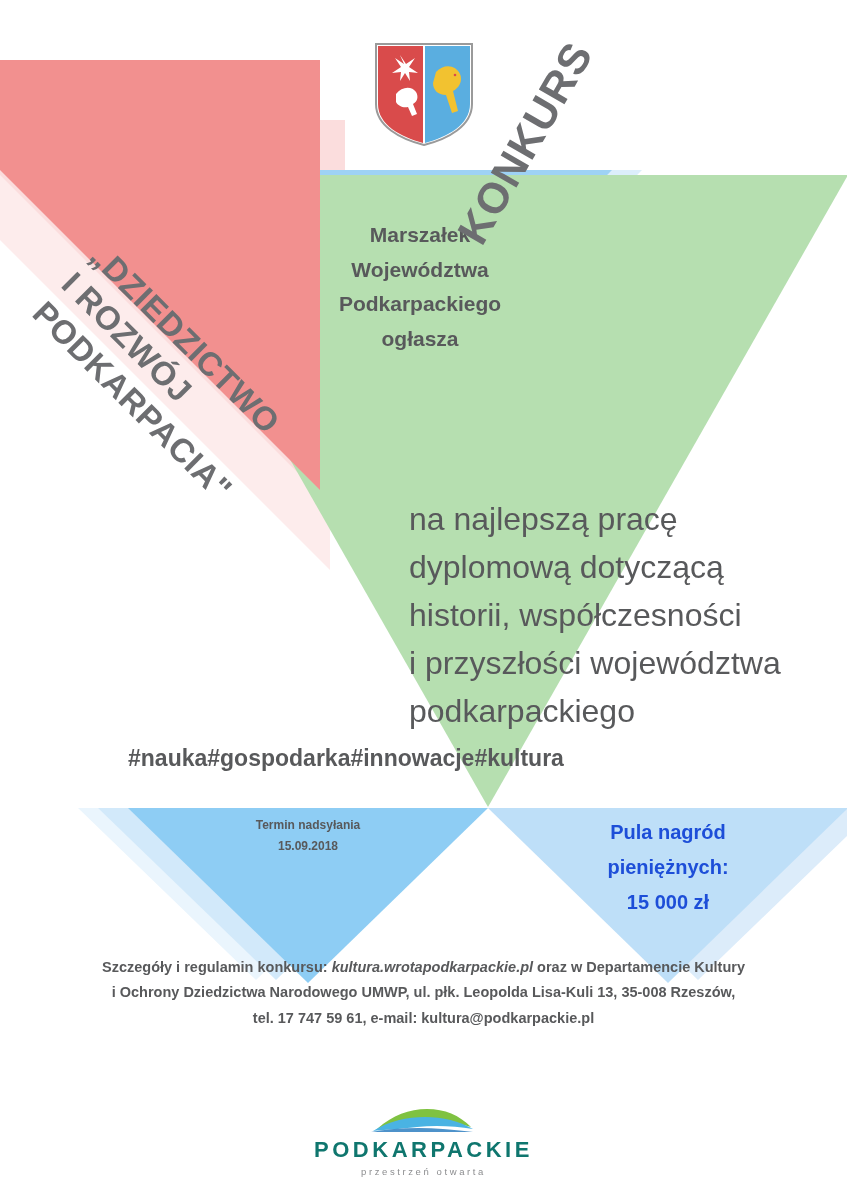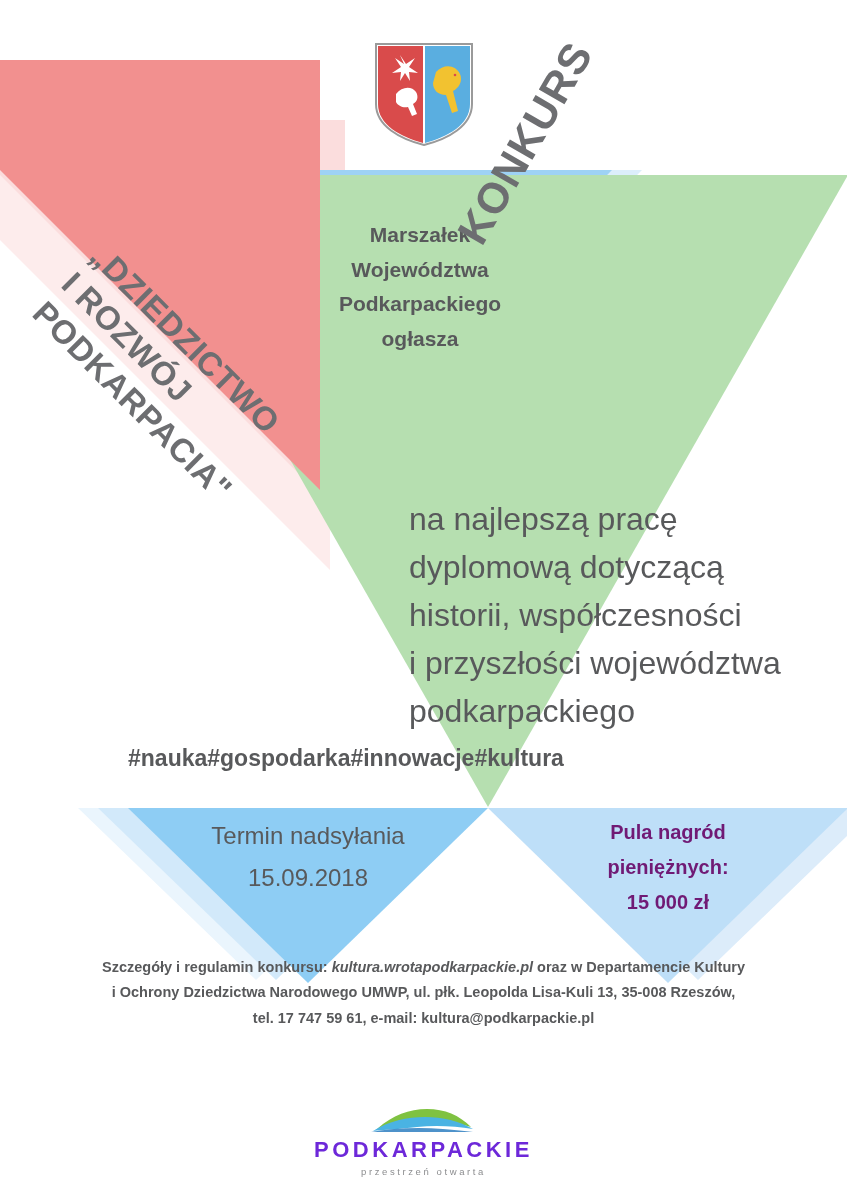--- a/index.html
+++ b/index.html
@@ -184,36 +184,36 @@
     color: #58595b;
   }
 
   .panel-left {
     position: absolute;
     left: 168px;
     top: 815px;
     width: 280px;
     text-align: center;
     z-index: 7;
-    font-size: 24px;
-    font-weight: normal;
+    font-size: 12px;
+    font-weight: bold;
     line-height: 1.75;
     color: #58595b;
   }
   .panel-right {
     position: absolute;
     left: 528px;
     top: 815px;
     width: 280px;
     text-align: center;
     z-index: 7;
     font-size: 20px;
     font-weight: bold;
     line-height: 1.75;
-    color: #701a75;
+    color: #1d4ed8;
   }
 
   .footer {
     position: absolute;
     left: 50px;
     top: 955px;
     width: 747px;
     text-align: center;
     z-index: 7;
     font-size: 14.5px;
@@ -231,21 +231,21 @@
     top: 1105px;
     z-index: 7;
     display: flex;
     flex-direction: column;
     align-items: center;
   }
   .logo-name {
     font-size: 22px;
     font-weight: bold;
     letter-spacing: 3.5px;
-    color: #6d28d9;
+    color: #0f766e;
     margin-top: 2px;
     text-align: center;
   }
   .logo-tag {
     font-size: 9.5px;
     letter-spacing: 2.6px;
     color: #8c8d8f;
     margin-top: 3px;
   }
 </style>

